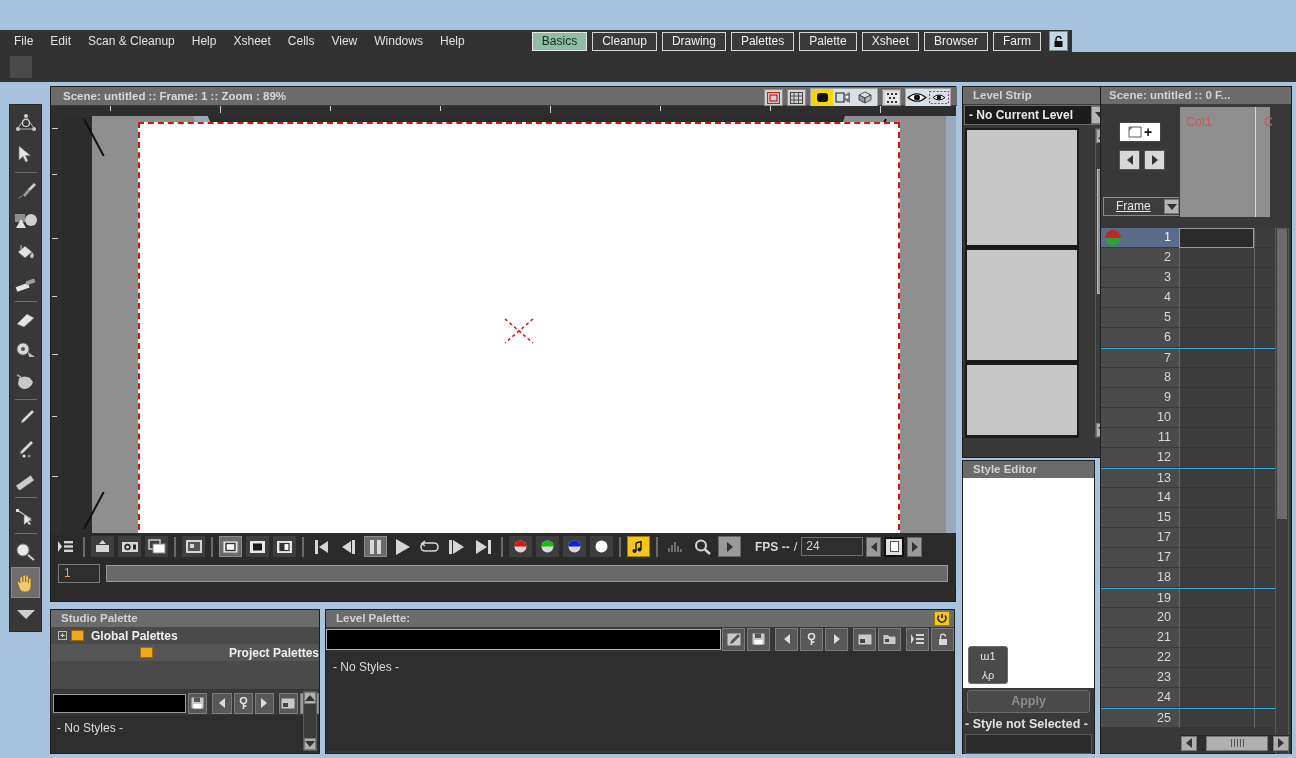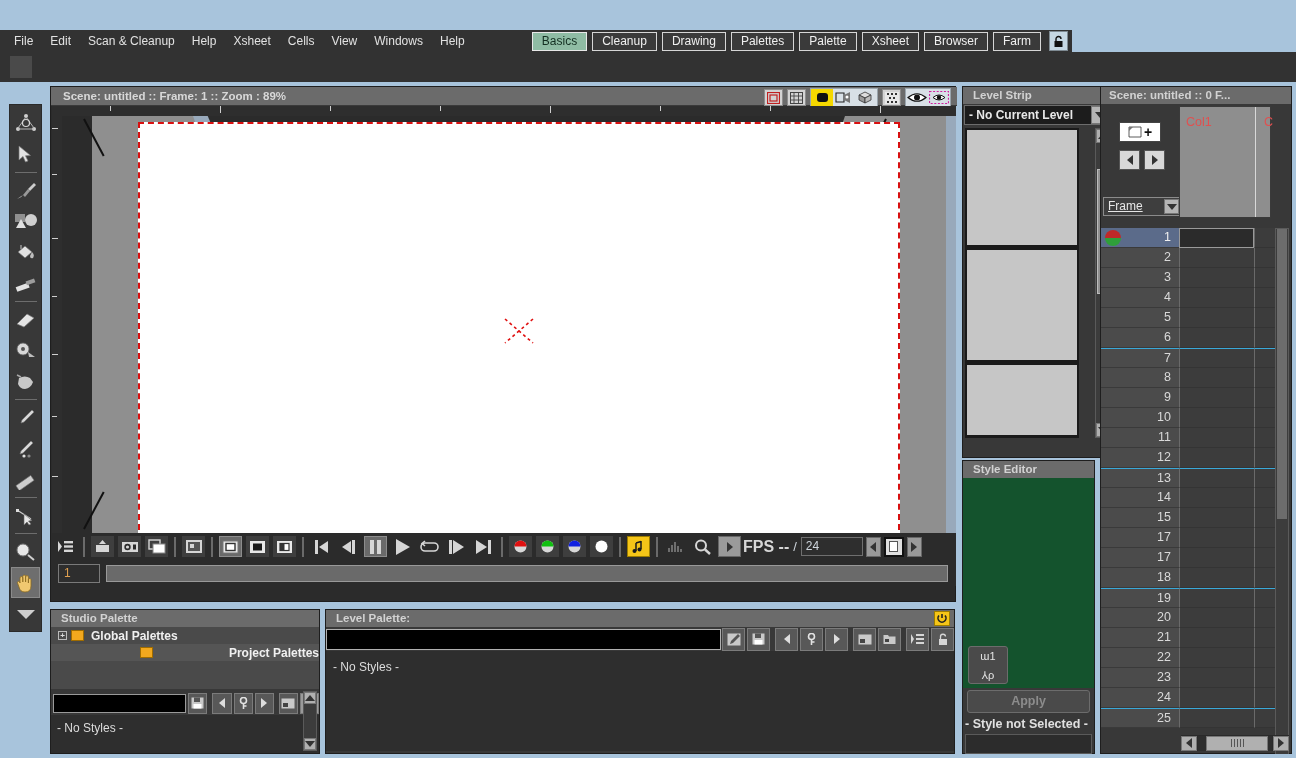--- a/index.html
+++ b/index.html
@@ -107,21 +107,21 @@
   }
   .centerx { position:absolute; left:calc(50% - 16px); top:calc(50% - 14px); width:32px; height:28px; }
   .blackline { position:absolute; background:#111; height:2px; transform-origin:left center; }
 
   
   .flipbar { position:absolute; left:1px; top:446px; width:904px; height:27px; background:#2b2b2b; display:flex; align-items:center; }
   .fbtn { height:21px; min-width:23px; display:flex;align-items:center;justify-content:center; margin:0 2px; color:#d6d6d6; }
   .fbtn.box { background:#3e3e3e; }
   .fbtn.on { background:#6a6a6a; border:1px solid #8c8c8c;}
   .fsep { width:2px; height:20px; background:#6a6a6a; margin:0 4px; }
-  .fps-label { color:#d7d7d7; font-size:16px; font-weight:bold; margin-left:0;}
+  .fps-label { color:#d7d7d7; font-size:12px; font-weight:bold; margin-left:12px;}
   .fps-field { width:62px;height:19px;background:#2e2e2e;border:1px solid #6f6f6f;color:#cfd6dd;
                font-size:12px; line-height:17px; padding-left:4px; margin-left:4px;}
   .arrbtn { width:15px;height:20px;background:#9a9a9a;border:1px solid #666; display:flex;align-items:center;justify-content:center;margin-left:3px;}
   .frameslider { position:absolute; left:1px; top:473px; width:904px; height:26px; background:#2b2b2b; display:flex;align-items:center; }
   .fs-num { width:42px;height:19px;background:#2e2e2e;border:1px solid #7a7a7a;color:#e0a050;font-size:12px;line-height:17px;padding-left:5px;margin-left:6px;}
   .fs-track { flex:1; height:17px; background:#6a6a6a; border:1px solid #999; margin:0 8px 0 6px;}
 
   
   .studio { position:absolute; left:50px; top:609px; width:270px; height:145px; background:#383838; border:1px solid #1e1e1e;}
   .ptitle { height:17px; background:#6b6b6b; color:#d2d2d2; font-size:11.5px; font-weight:bold; padding:2px 0 0 10px; }
@@ -154,38 +154,38 @@
   .ls-body { position:absolute; left:2px; top:41px; width:114px; height:310px; background:#1a1a1a; }
   .ls-cell { position:absolute; left:2px; width:110px; background:#c6c6c6; }
   .ls-scroll { position:absolute; right:2px; top:41px; width:14px; height:310px; background:#3c3c3c; border:1px solid #5a5a5a;}
   .ls-thumb { position:absolute; left:1px; top:40px; width:10px; height:125px; background:#8f8f8f; border:1px solid #bbb;}
   .sbtn { position:absolute; left:0px; width:14px;height:14px;background:#b0b0b0;border:1px solid #777;
           display:flex;align-items:center;justify-content:center; }
 
   
   .styed { position:absolute; left:962px; top:460px; width:133px; height:294px; background:#383838; border:1px solid #1e1e1e;}
   .se-title { height:17px; background:#6b6b6b; color:#d2d2d2; font-size:11.5px; font-weight:bold; padding:2px 0 0 10px;}
-  .se-body { background:#14532d; height:210px; position:relative;text-decoration:underline;}
+  .se-body { background:#ffffff; height:210px; position:relative;text-decoration:underline;}
   .se-chip { position:absolute; left:5px; top:168px; width:40px;height:38px; background:#4a4a4a; border:1px solid #6c6c6c; border-radius:3px;
              color:#e5e5e5; font-size:11px; overflow:hidden; line-height:19px; text-align:center;}
   .se-apply { margin:2px 4px 0 4px; height:23px; background:#4a4a4a; border:1px solid #6c6c6c; border-radius:3px;
               color:#8c8c8c; font-size:12.5px; font-weight:bold; text-align:center; line-height:21px;}
   .se-status { color:#e0e0e0; font-size:12.5px; font-weight:bold; padding:4px 0 0 2px; }
   .se-bottom { margin:3px 2px 0 2px; height:20px; background:#2c2c2c; border:1px solid #5a5a5a;}
 
   
   .xsheet { position:absolute; left:1100px; top:86px; width:192px; height:668px; background:#383838; border:1px solid #1e1e1e;}
   .xs-title { height:17px; background:#6b6b6b; color:#d2d2d2; font-size:11.5px; font-weight:bold; padding:2px 0 0 8px;}
   .xs-head { height:124px; position:relative; background:#383838; }
   .xs-newbtn { position:absolute; left:18px; top:18px; width:42px;height:20px;background:#fff;border:1px solid #444;
                display:flex;align-items:center;justify-content:center; font-size:14px; font-weight:bold; color:#111;}
   .xs-nav { position:absolute; left:18px; top:46px; display:flex; gap:4px;}
   .xs-navb { width:21px;height:20px;background:#d8d8d8;border:1px solid #555;display:flex;align-items:center;justify-content:center;}
   .xs-framecombo { position:absolute; left:2px; top:93px; width:78px;height:19px;background:#3e3e3e;border:1px solid #8b8b8b;
-                   color:#e6e6e6;font-size:12px;line-height:17px;padding-left:4px;text-decoration:underline;}
+                   color:#e6e6e6;font-size:12px;line-height:17px;padding-left:12px;text-decoration:underline;}
   .xs-fc-arrow { position:absolute; right:1px; top:1px; width:15px;height:15px;background:#b5b5b5;border:1px solid #777;
                  display:flex;align-items:center;justify-content:center;}
   .xs-colhead { position:absolute; left:78px; top:2px; width:92px; height:112px; background:#8e8e8e; border:1px solid #3a3a3a;}
   .xs-colname { position:absolute; left:6px; top:8px; color:#e05050; font-size:12.5px;}
   .xs-colname2 { position:absolute; left:84px; top:8px; color:#e05050; font-size:12.5px;}
   .xs-coldiv { position:absolute; left:75px; top:0; width:1px; height:110px; background:#d8d8d8;}
   .xs-rows { position:absolute; left:0; top:141px; width:190px; height:585px; }
   .xrow { position:relative; height:20px; display:flex; }
   .xnum { width:78px; height:20px; background:#4b4b4b; border-bottom:1px solid #3a3a3a;
           color:#d9d9d9; font-size:12.5px; text-align:right; padding-right:8px; line-height:19px;}

